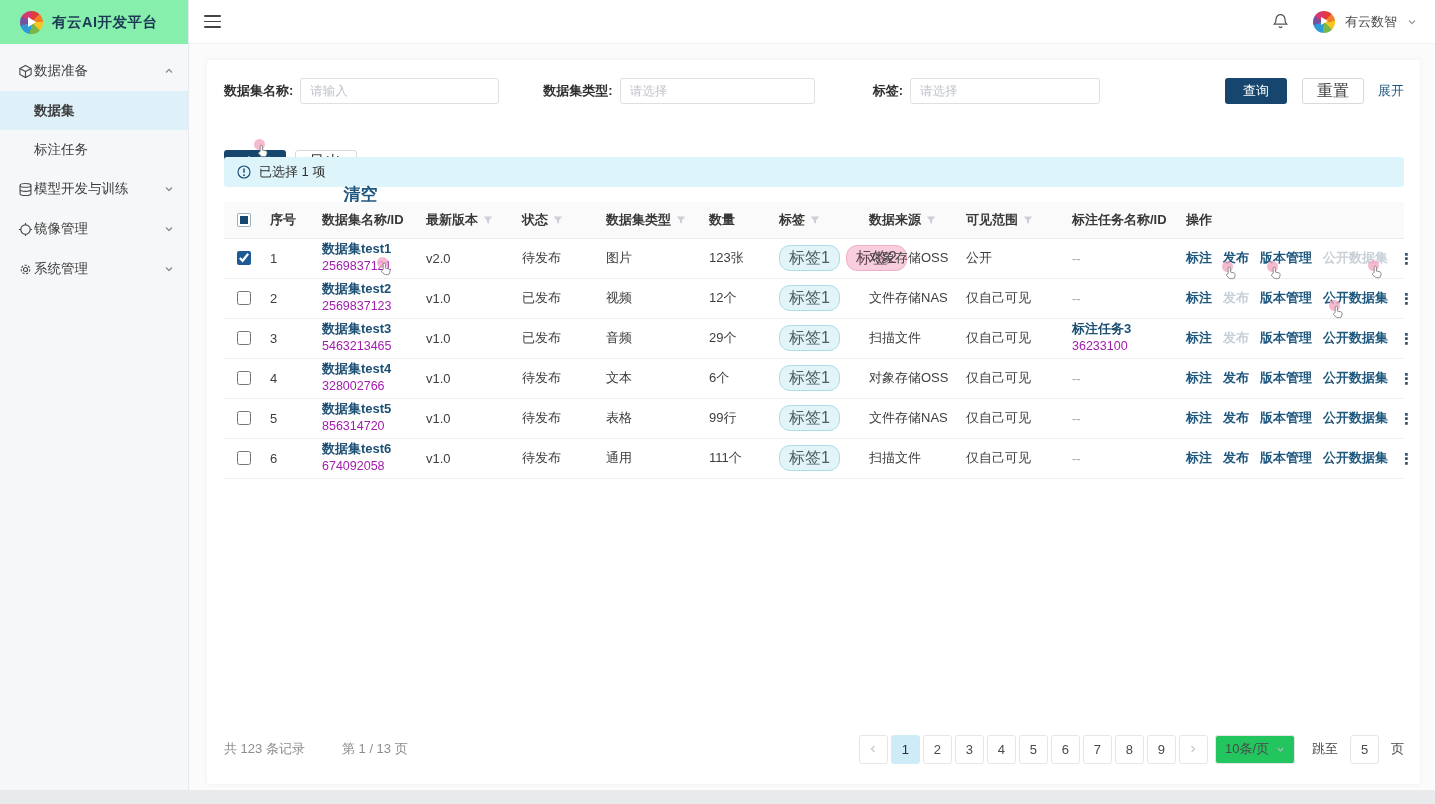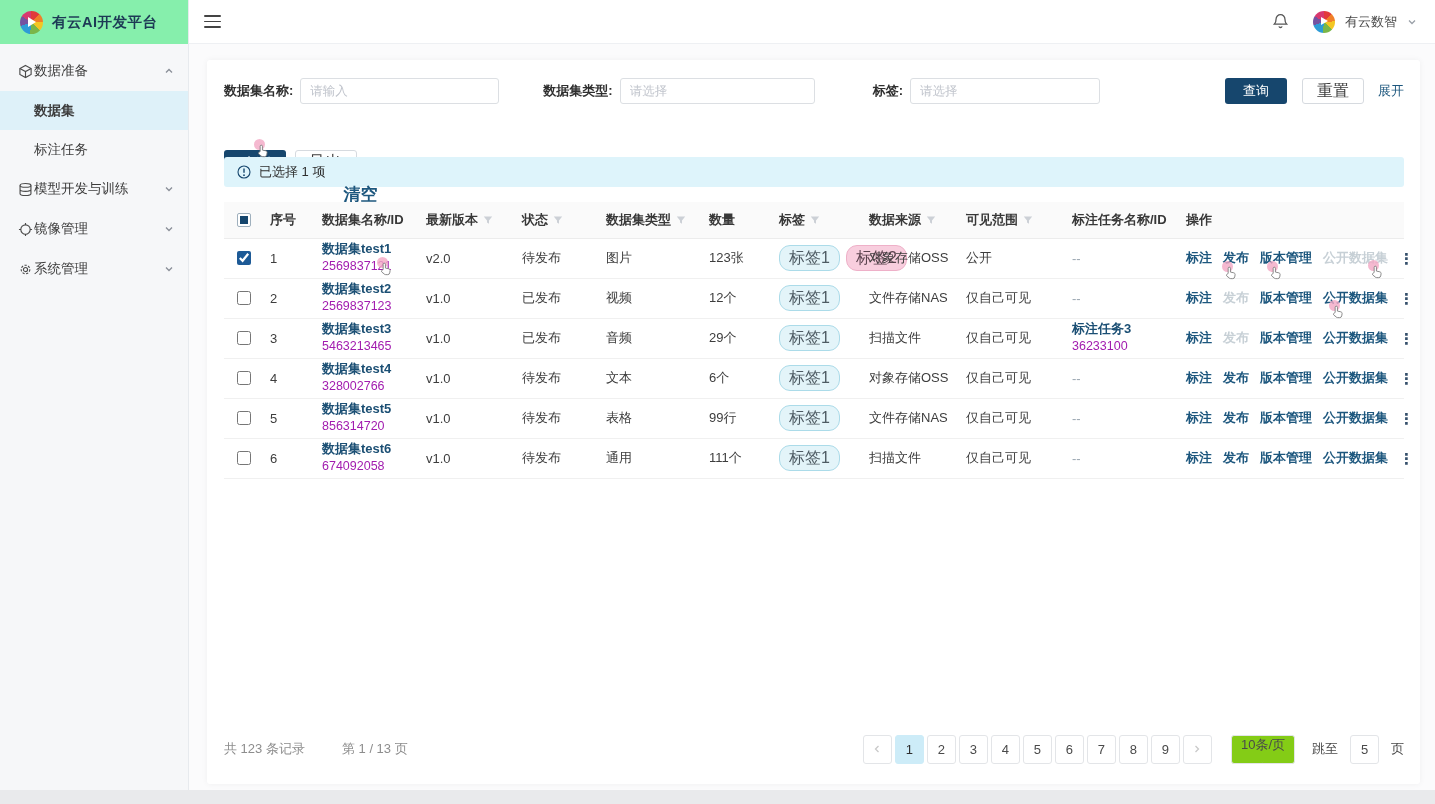--- a/index.html
+++ b/index.html
@@ -107,22 +107,22 @@
 
   
   .pagination { position: absolute; left: 17px; right: 16px; bottom: 20px; height: 30px;
     display: flex; align-items: center; font-size: 13px; color: #8d8d8d; }
   .pg-info2 { margin-left: 37px; }
   .pg-right { margin-left: auto; display: flex; align-items: center; gap: 3px; }
   .pg-btn { width: 29px; height: 29px; border: 1px solid #e3e5e8; border-radius: 3px; background: #fff;
     display: flex; align-items: center; justify-content: center; color: #4a4a4a; font-size: 13px; cursor: pointer; }
   .pg-btn.nav { color: #c9c9c9; }
   .pg-btn.active { background: #cdecf8; border-color: #cdecf8; color: #2e2e2e; }
-  .pg-size { height: 29px; border: 1px solid #e3e5e8; border-radius: 3px; background: #84cc16;
-    display: flex; align-items: center; padding: 0 9px; gap: 7px; color: #4a4a4a; margin-left: 16px; cursor: pointer; flex-direction: column; }
+  .pg-size { height: 29px; border: 1px solid #e3e5e8; border-radius: 3px; background: #22c55e;
+    display: flex; align-items: center; padding: 0 9px; gap: 7px; color: #4a4a4a; margin-left: 4px; cursor: pointer; }
   .pg-jump-label { margin-left: 14px; color: #4a4a4a; }
   .pg-jump-input { width: 29px; height: 29px; border: 1px solid #e3e5e8; border-radius: 3px;
     text-align: center; font-size: 13px; color: #4a4a4a; outline: none; margin-left: 9px; }
   .pg-unit { margin-left: 9px; color: #4a4a4a; }
 
   
   .ghost-cursor { position: absolute; width: 18px; height: 20px; z-index: 40; pointer-events: none; }
   .ghost-cursor .dot { position: absolute; left: -1px; top: -2px; width: 11px; height: 11px;
     border-radius: 50%; background: rgba(242, 168, 196, .8); }
   .ghost-cursor svg { position: absolute; left: 0; top: 2px; }

